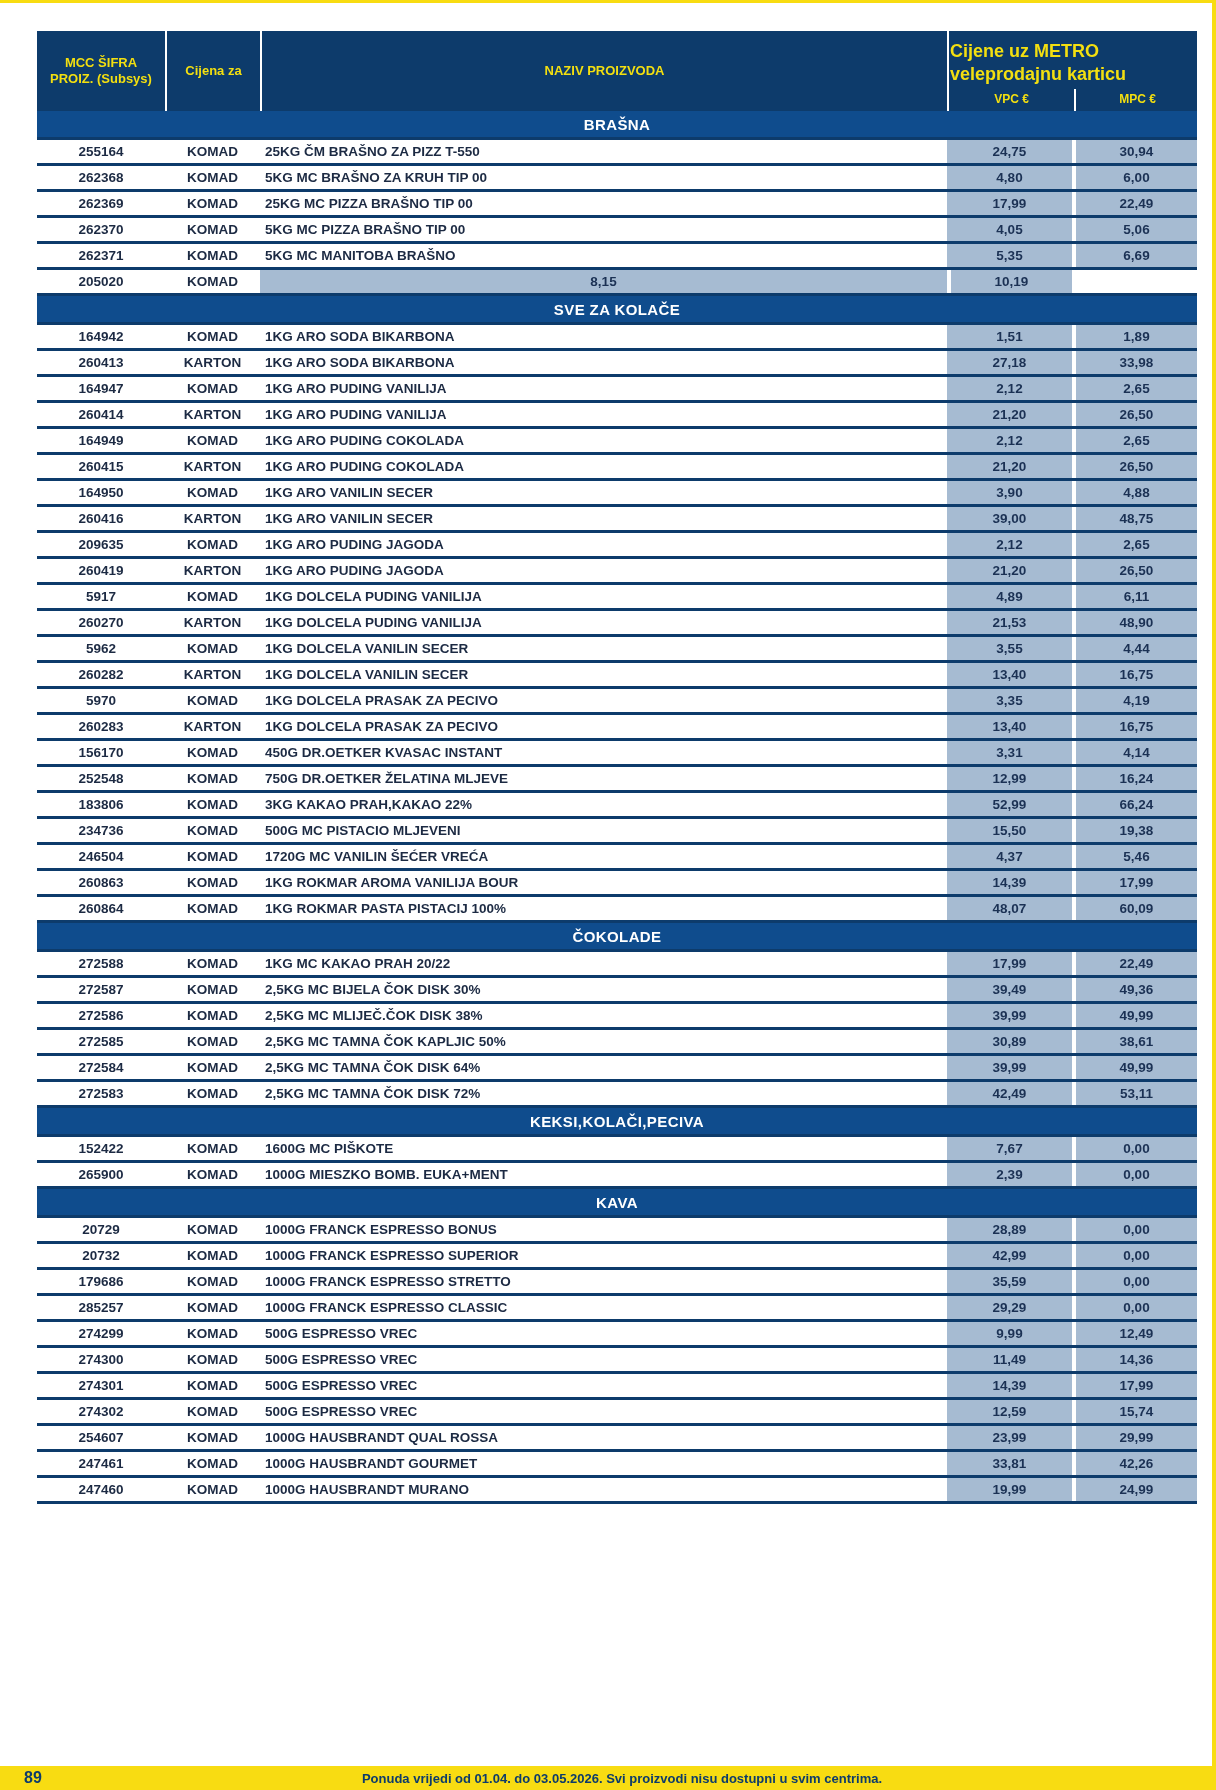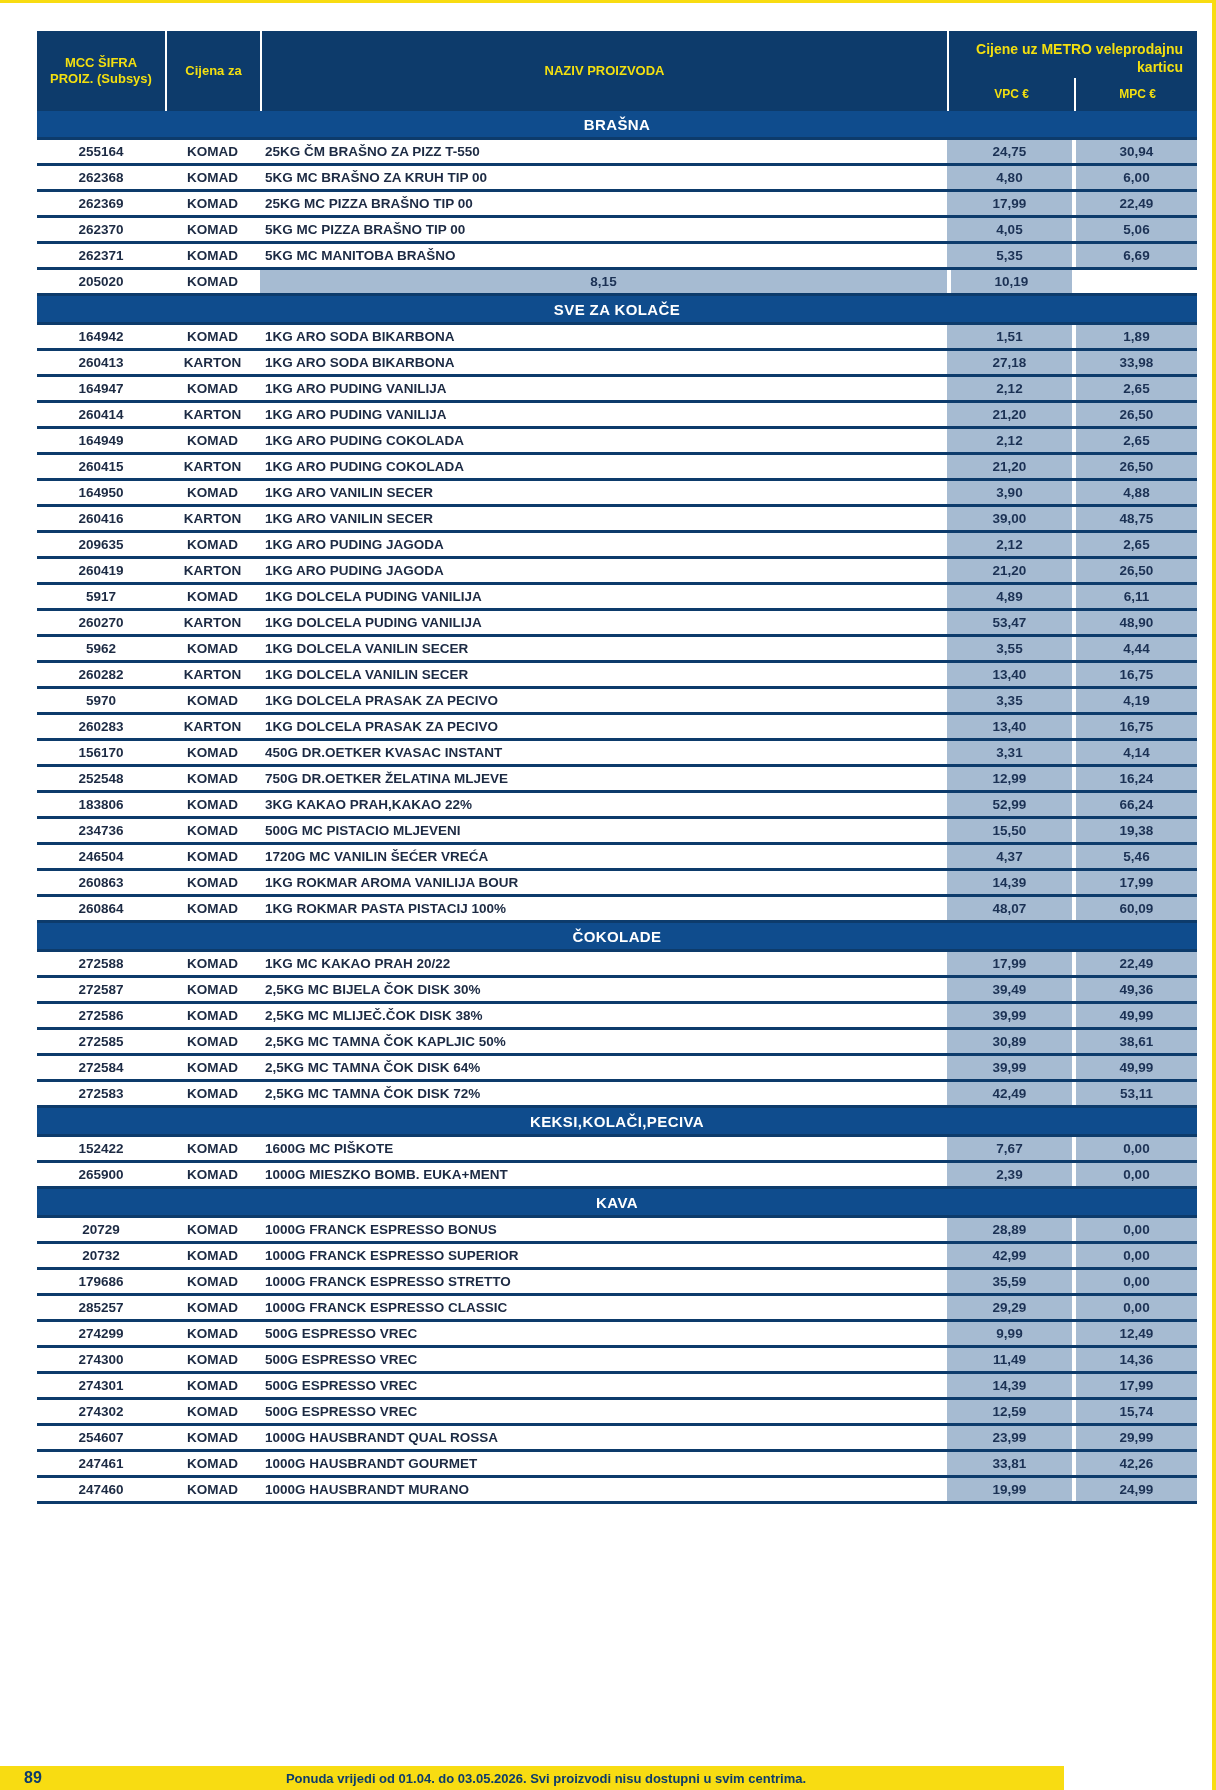--- a/index.html
+++ b/index.html
@@ -18,21 +18,21 @@
     height:80px; background:var(--navy,#0d3b6b);
     color:var(--header-text,#f3df10); font-weight:bold;
   }
   .th {
     display:flex; align-items:center; justify-content:center; text-align:center;
     font-size:13px; line-height:1.25; padding:0 8px; box-sizing:border-box;
     border-left:2px solid #ffffff;
   }
   .th:first-child { border-left:none; }
   .th-prices { flex-direction:column; padding:0; }
-  .group-label { flex:0 0 auto; padding:9px 14px 2px; font-size:14px; line-height:1.3; text-align:right; }
+  .group-label { flex:0 0 auto; padding:9px 1px 2px; font-size:18px; line-height:1.3; text-align:left; }
   .subcols { flex:1 1 auto; display:grid; grid-template-columns:125px 125px; width:100%; }
   .subcols > div { display:flex; align-items:center; justify-content:center; font-size:12px; box-sizing:border-box; }
   .subcols > div:last-child { border-left:2px solid #ffffff; }
 
   
   .section-row {
     height:26px; background:var(--royal,#0f4c8d); border-bottom:3px solid var(--navy,#0d3b6b);
     color:#ffffff; font-weight:bold; font-size:15px; letter-spacing:0.4px;
     display:flex; align-items:center; justify-content:center;
   }
@@ -47,21 +47,21 @@
     font-size:13.5px; font-weight:bold; color:var(--ink,#1c2a43);
     white-space:nowrap; overflow:hidden;
   }
   .cell-code, .cell-unit { justify-content:center; }
   .cell-name { justify-content:flex-start; padding-left:5px; }
   .cell-vpc, .cell-mpc { justify-content:center; background:var(--price-cell,#a6bbd2); color:var(--price-ink,#1b3154); }
   .cell-mpc { border-left:4px solid #ffffff; }
 
   
   .footer {
-    position:absolute; left:0; bottom:0; width:1064px; height:24px;
+    position:absolute; left:0; bottom:0; width:1216px; height:24px;
     background:var(--yellow,#f8dc12); display:flex; align-items:center;
   }
   .page-num { position:absolute; left:24px; font-size:16px; font-weight:bold; color:var(--navy,#0d3b6b); }
   .footer-note { width:100%; text-align:center; font-size:13px; font-weight:bold; color:var(--navy,#0d3b6b);margin-left:28px; }
 </style>
 </head>
 <body>
 
 <div class="top-rule"></div>
 <div class="right-rule"></div>
@@ -197,21 +197,21 @@
         <div class="cell cell-code">5917</div>
         <div class="cell cell-unit">KOMAD</div>
         <div class="cell cell-name">1KG DOLCELA PUDING VANILIJA</div>
         <div class="cell cell-vpc">4,89</div>
         <div class="cell cell-mpc">6,11</div>
       </div>
       <div class="data-row">
         <div class="cell cell-code">260270</div>
         <div class="cell cell-unit">KARTON</div>
         <div class="cell cell-name">1KG DOLCELA PUDING VANILIJA</div>
-        <div class="cell cell-vpc">53,47</div>
+        <div class="cell cell-vpc">21,53</div>
         <div class="cell cell-mpc">48,90</div>
       </div>
       <div class="data-row">
         <div class="cell cell-code">5962</div>
         <div class="cell cell-unit">KOMAD</div>
         <div class="cell cell-name">1KG DOLCELA VANILIN SECER</div>
         <div class="cell cell-vpc">3,55</div>
         <div class="cell cell-mpc">4,44</div>
       </div>
       <div class="data-row">

